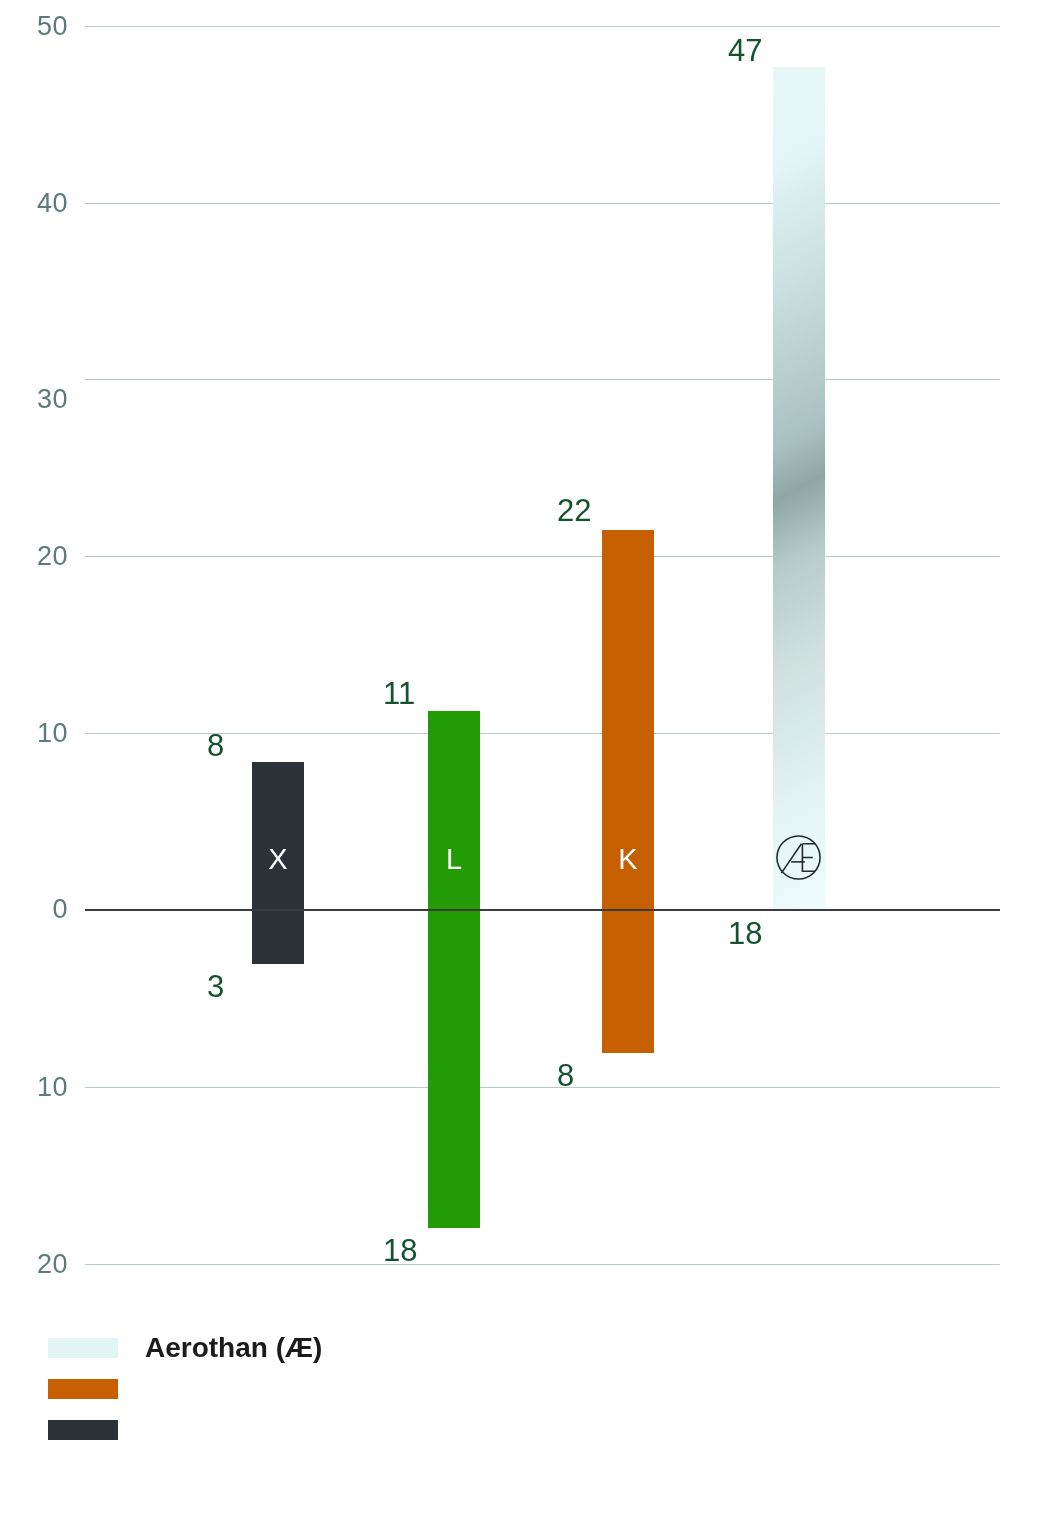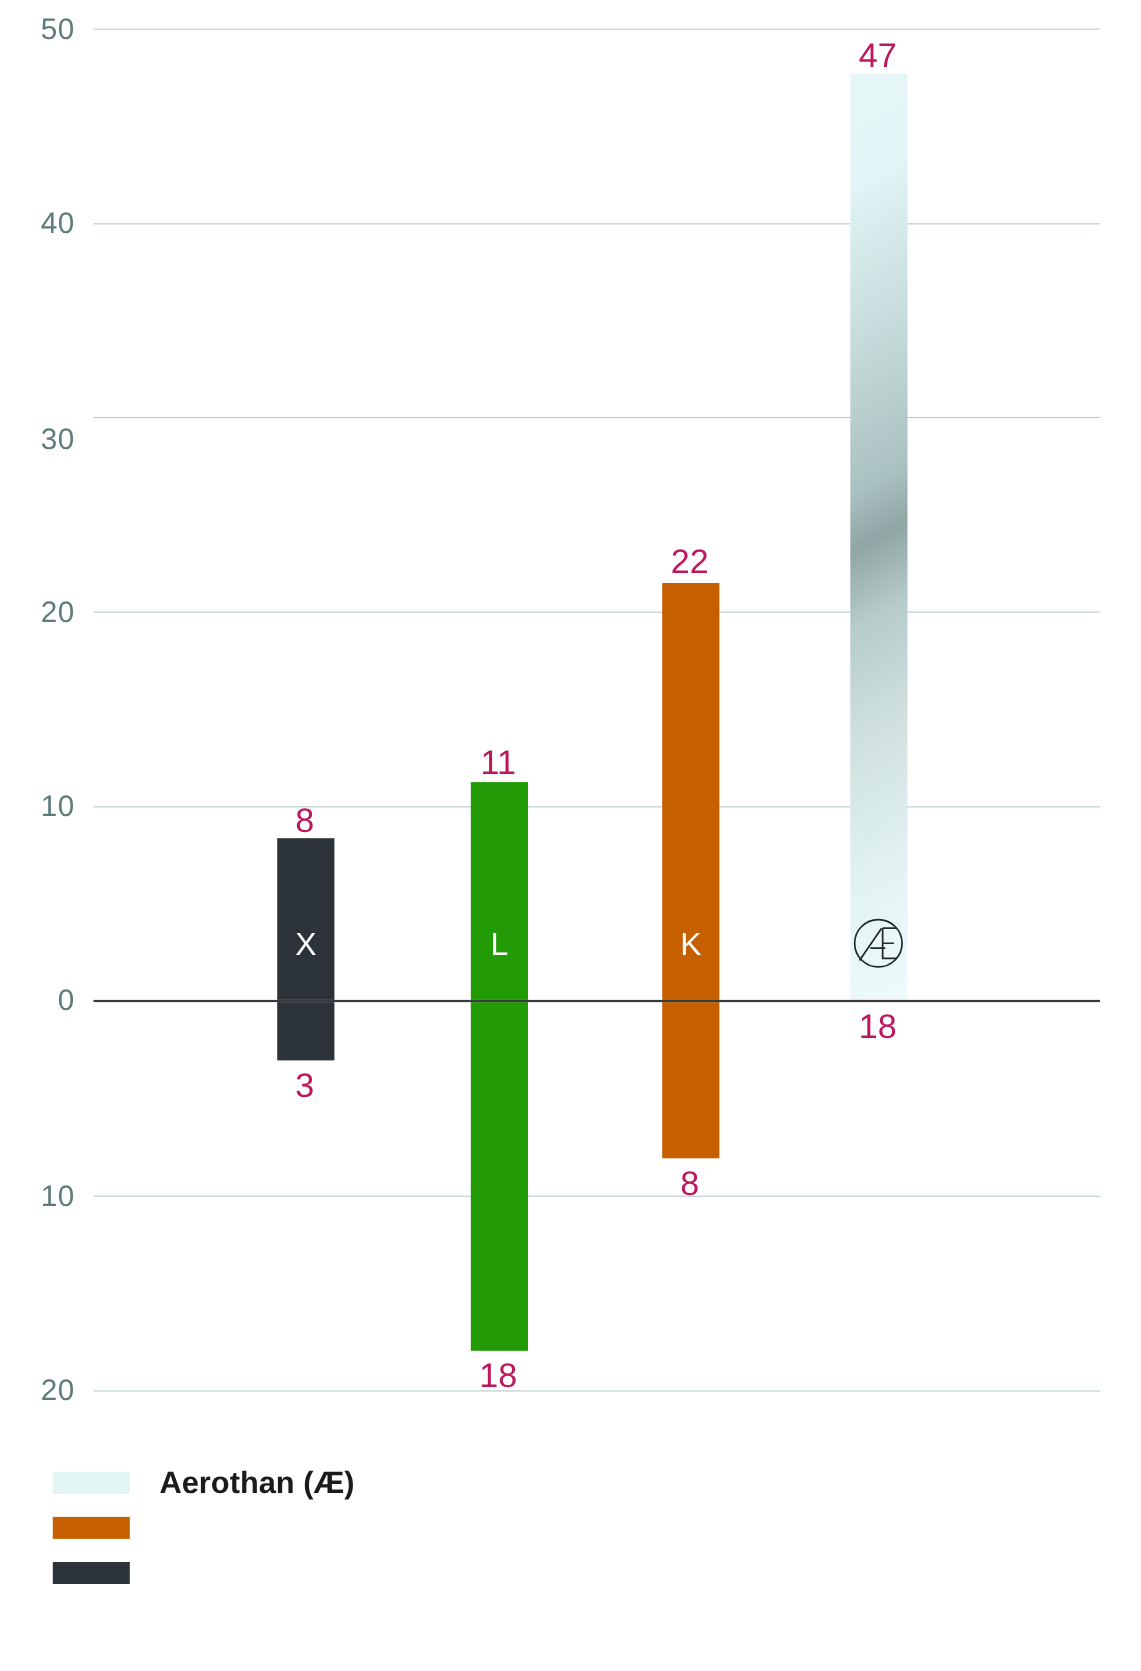--- a/index.html
+++ b/index.html
@@ -84,23 +84,23 @@
     text-align: center;
     color: #ffffff;
     font-size: 29px;
     line-height: 1;
     z-index: 3;
     pointer-events: none;
   }
 
   .value-label {
     position: absolute;
-    text-align: center;
+    text-align: left;
     font-size: 31px;
-    color: #be185d;
+    color: #14532d;
     line-height: 1;
     z-index: 5;
     width: 140px;
   }
 
   .ae-logo {
     position: absolute;
     width: 47px;
     height: 47px;
     z-index: 3;

